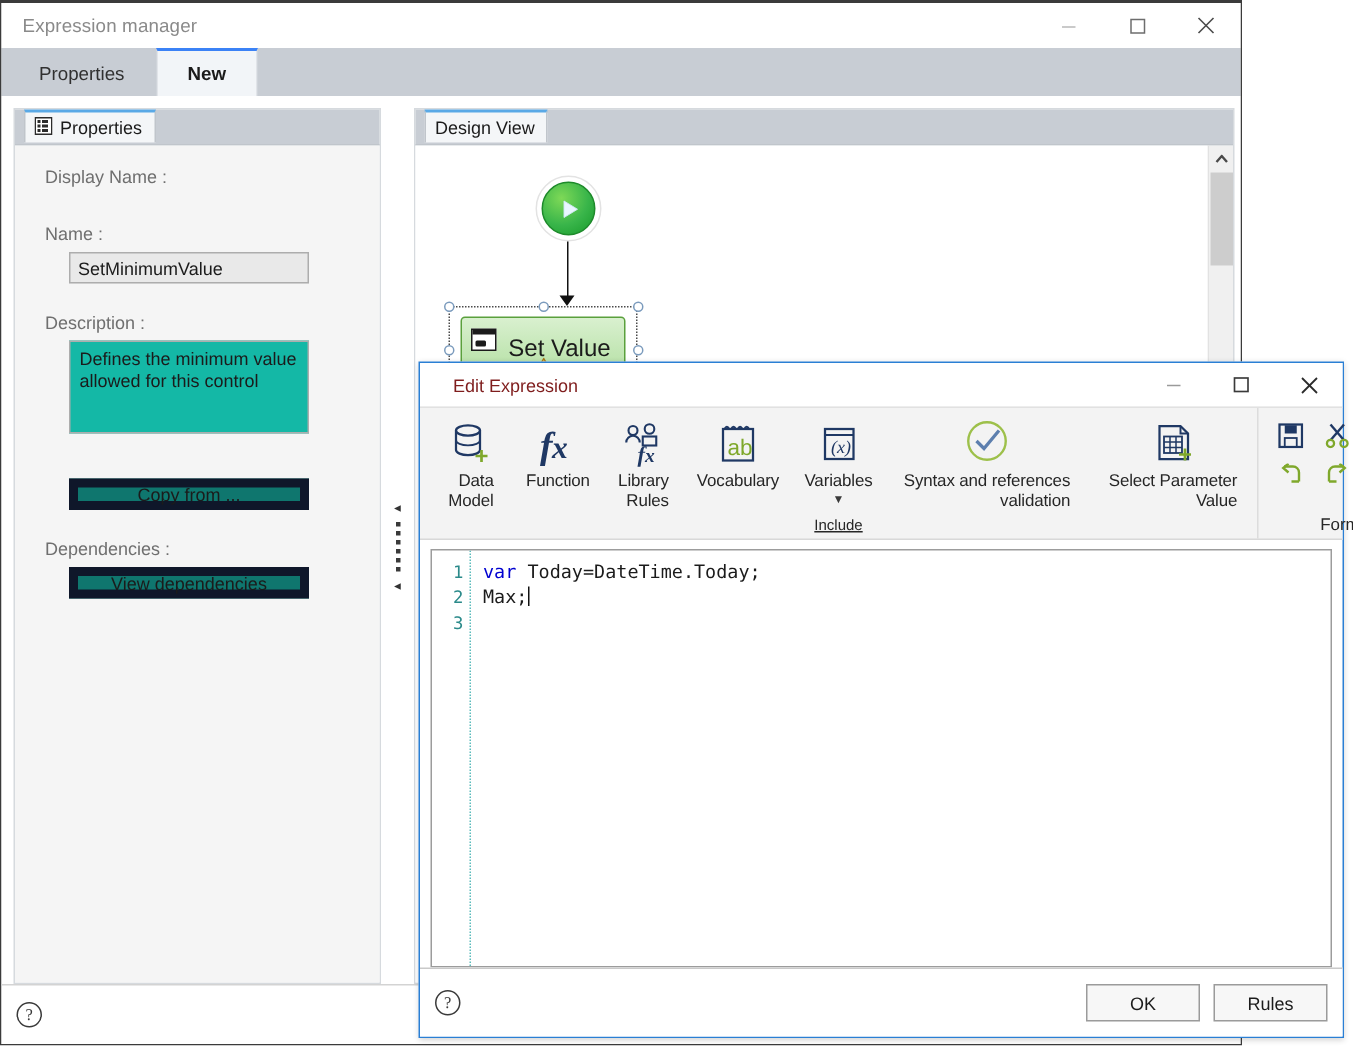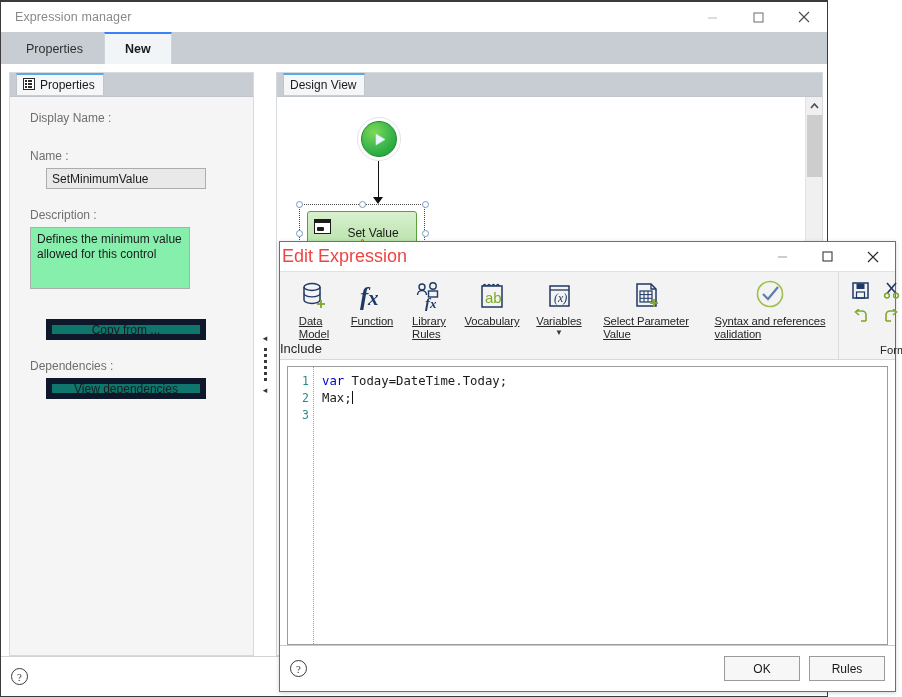--- a/index.html
+++ b/index.html
@@ -85,21 +85,21 @@
   }
   .props-body { flex:1; background:#f5f5f5; padding:14px 16px 16px 20px; position:relative; }
   .fld-label { font-size:12px; color:#6f6f6f; margin-bottom:5px; }
   .fld-input {
     margin-left:16px; width:160px; height:21px; background:#e9e9e9;
     border:1px solid #adadad; font-size:12px; color:#1b1b1b;
     padding:2px 5px; display:flex; align-items:center;
     font-family:"Liberation Sans", sans-serif;
   }
   .fld-area {
-    width:160px; height:62px; background:#86efac;
+    margin-left:16px; width:160px; height:62px; background:#14b8a6;
     border:1px solid #adadad; font-size:12px; color:#1b1b1b;
     padding:4px 6px; line-height:15px;
   }
   .gap-lg { height:19px; }
   .pbtn {
     margin-left:16px; width:160px; height:21px; background:#0f766e;
     border:6px solid #0f172a; font-size:12px; color:#1b1b1b;
     display:flex; align-items:center; justify-content:center;
   }
 
@@ -151,21 +151,21 @@
   .handle {
     position:absolute; width:7px; height:7px; border-radius:50%;
     background:#ffffff; border:1px solid #7b9bbd;
   }
   #setvalue-node {
     position:absolute; left:30px; top:114px; width:110px; height:44px;
     background:linear-gradient(180deg,#d9f0cf 0%, #c2e6b4 55%, #b4e0a4 100%);
     border:1px solid #5aa03c; border-radius:3px;
     display:flex; align-items:center; justify-content:center;
   }
-  #setvalue-label { font-size:12px; color:#1b1b1b; margin-left:22px; }
+  #setvalue-label { font-size:16px; color:#1b1b1b; margin-left:22px; }
   #node-icon {
     position:absolute; left:6px; top:7px; width:17px; height:15px;
     background:#ffffff; border:1.5px solid #1b1b1b;
   }
   #node-icon::before{
     content:""; position:absolute; left:0; top:0; right:0; height:3px; background:#1b1b1b;
   }
   #node-icon::after{
     content:""; position:absolute; left:2px; bottom:2px; width:7px; height:4px;
     background:#1b1b1b; border-radius:1px;
@@ -193,21 +193,21 @@
     position:absolute; left:279px; top:241px; width:617px; height:451px;
     background:#ffffff;
     border:1px solid #2a7fd4;
     display:flex; flex-direction:column;
     box-shadow:0 1px 4px rgba(0,0,0,.18);
   }
   #dlg-title {
     height:29px; min-height:29px; background:#ffffff; display:flex; align-items:center;
     position:relative;
   }
-  #dlg-title-text { margin-left:2px; font-size:18px; color:#ef4444; }
+  #dlg-title-text { margin-left:22px; font-size:12px; color:#7f1d1d; }
   #dlg-ctrls { position:absolute; right:0; top:0; height:29px; display:flex; }
   .dlg-win-btn {
     width:45px; height:29px; display:flex; align-items:center; justify-content:center;
     color:#4a4a4a;
   }
 
   
   #ribbon {
     height:89px; min-height:89px; background:#f3f3f3;
     border-top:1px solid #e1e1e1; border-bottom:1px solid #d8d8d8;
@@ -218,27 +218,27 @@
     border-right:1px solid #dcdcdc;
     padding-left:6px;
   }
   #include-items { display:flex; align-items:flex-start; height:70px; padding-top:5px; }
   .rb {
     display:flex; flex-direction:column; align-items:center; justify-content:flex-start;
     padding:0 2px; min-width:52px;
   }
   .rb-ico { height:38px; display:flex; align-items:center; justify-content:center; }
   .rb-txt {
-    font-size:11.3px; color:#262626; text-align:left; line-height:13px;
-    letter-spacing:-.1px; white-space:pre-line;text-decoration:underline;
+    font-size:11.3px; color:#262626; text-align:right; line-height:13px;
+    letter-spacing:-.1px; white-space:pre-line;
   }
   .rb-caret { font-size:8px; color:#3a3a3a; line-height:7px; margin-top:1px;}
   #grp-include-label {
-    position:absolute; bottom:3px; left:0; right:0; 
-    font-size:13px; color:#262626;
+    position:absolute; bottom:3px; left:0; right:0; text-align:center;
+    font-size:10px; color:#262626;text-decoration:underline;
   }
   #grp-format {
     width:118px; min-width:118px; position:relative; padding:7px 0 0 10px;
   }
   .fmt-row { display:flex; gap:9px; margin-bottom:5px; }
   .fmt-btn { width:22px; height:22px; display:flex; align-items:center; justify-content:center; }
   #grp-format-label {
     position:absolute; bottom:3px; left:0; right:0; text-align:center;
     font-size:11.3px; color:#262626;
   }
@@ -517,49 +517,49 @@
             <svg width="34" height="34" viewBox="0 0 34 34">
               <rect x="8" y="7" width="19" height="20" fill="none" stroke="#1f3864" stroke-width="1.5"></rect>
               <line x1="8" y1="11" x2="27" y2="11" stroke="#1f3864" stroke-width="1.3"></line>
               <text x="12" y="23" font-family="Liberation Serif, serif" font-style="italic" font-size="12" fill="#1f3864">(x)</text>
             </svg>
           </div>
           <div class="rb-txt">Variables</div>
           <div class="rb-caret">▼</div>
         </div>
 
+        <div class="rb" style="min-width:136px;">
+          <div class="rb-ico">
+            <svg width="36" height="36" viewBox="0 0 36 36">
+              <circle cx="18" cy="16" r="12.5" fill="none" stroke="#9dc04a" stroke-width="1.6"></circle>
+              <polyline points="11,16 16,21 26,9" fill="none" stroke="#5d7fae" stroke-width="2.2"></polyline>
+            </svg>
+          </div>
+          <div class="rb-txt">Syntax and references
+validation</div>
+        </div>
+
         <div class="rb" style="min-width:112px;">
           <div class="rb-ico">
             <svg width="34" height="34" viewBox="0 0 34 34">
               <path d="M8 5 H22 L27 10 V27 H8 Z" fill="none" stroke="#1f3864" stroke-width="1.5"></path>
               <path d="M22 5 V10 H27" fill="none" stroke="#1f3864" stroke-width="1.3"></path>
               <rect x="11" y="12" width="12" height="11" fill="none" stroke="#1f3864" stroke-width="1.2"></rect>
               <line x1="11" y1="15.6" x2="23" y2="15.6" stroke="#1f3864" stroke-width="1"></line>
               <line x1="11" y1="19.3" x2="23" y2="19.3" stroke="#1f3864" stroke-width="1"></line>
               <line x1="15" y1="12" x2="15" y2="23" stroke="#1f3864" stroke-width="1"></line>
               <line x1="19" y1="12" x2="19" y2="23" stroke="#1f3864" stroke-width="1"></line>
               <line x1="25" y1="20" x2="25" y2="28" stroke="#7fa82b" stroke-width="1.8"></line>
               <line x1="21" y1="24" x2="29" y2="24" stroke="#7fa82b" stroke-width="1.8"></line>
             </svg>
           </div>
           <div class="rb-txt">Select Parameter
 Value</div>
         </div>
 
-        <div class="rb" style="min-width:136px;">
-          <div class="rb-ico">
-            <svg width="36" height="36" viewBox="0 0 36 36">
-              <circle cx="18" cy="16" r="12.5" fill="none" stroke="#9dc04a" stroke-width="1.6"></circle>
-              <polyline points="11,16 16,21 26,9" fill="none" stroke="#5d7fae" stroke-width="2.2"></polyline>
-            </svg>
-          </div>
-          <div class="rb-txt">Syntax and references
-validation</div>
-        </div>
-
       </div>
       <div id="grp-include-label">Include</div>
     </div>
 
     <div id="grp-format">
       <div class="fmt-row">
         <div class="fmt-btn">
           <svg width="17" height="17" viewBox="0 0 17 17">
             <rect x="1" y="1" width="15" height="15" fill="none" stroke="#1f3864" stroke-width="1.5"></rect>
             <rect x="4.5" y="1.5" width="8" height="5.5" fill="#1f3864"></rect>

